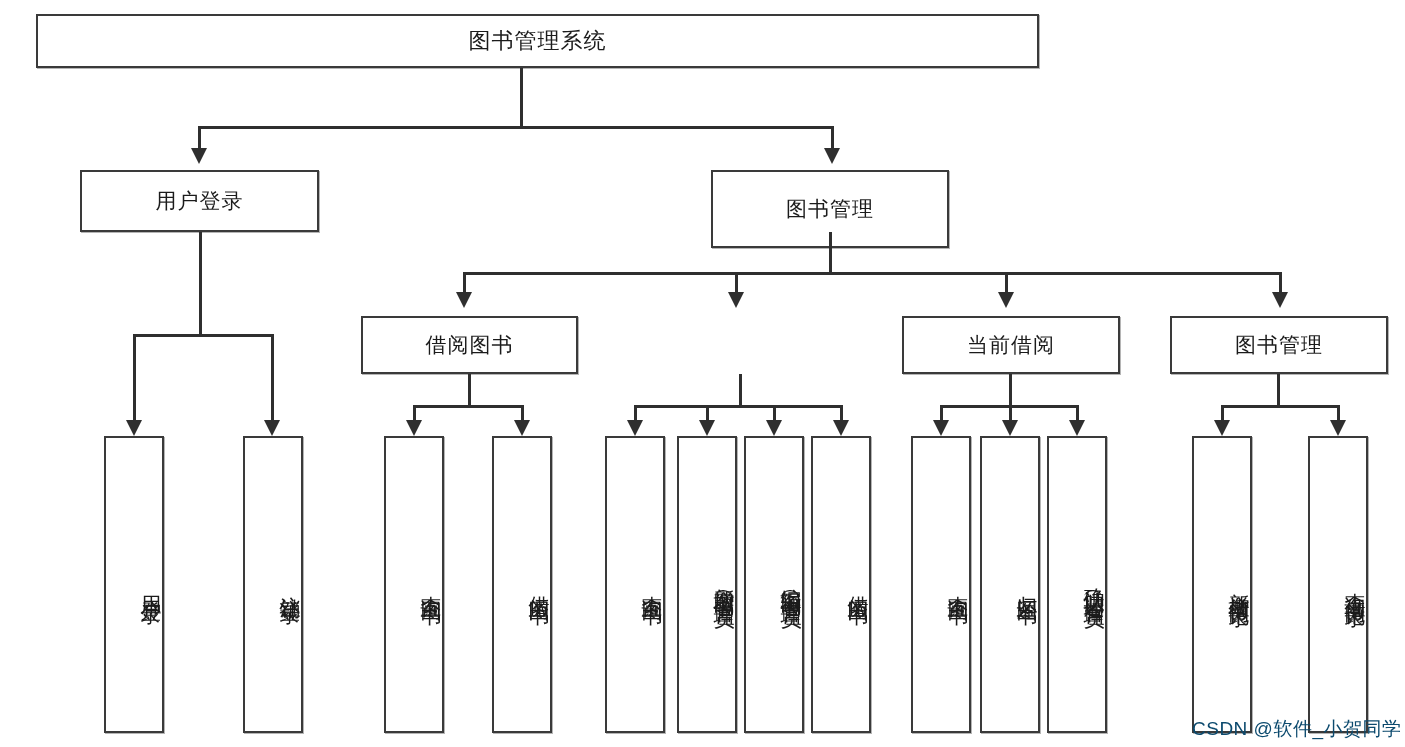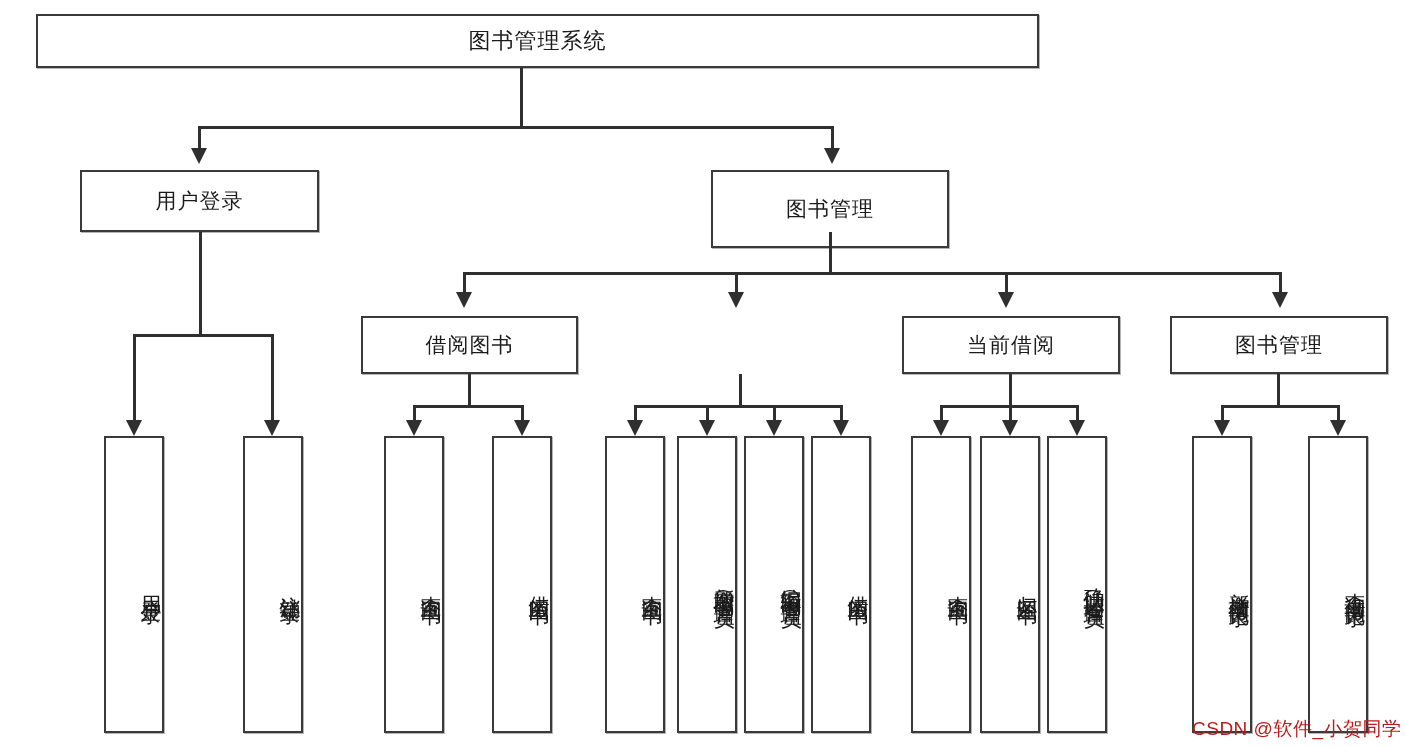--- a/index.html
+++ b/index.html
@@ -57,21 +57,21 @@
     position:absolute;
     width:0;height:0;
     border-left:8px solid transparent;
     border-right:8px solid transparent;
     border-top:16px solid #2f2f2f;
   }
   
   #watermark{
     position:absolute;
     font-size:19px;
-    color:#b91c1c;
+    color:#0c4a6e;
     white-space:nowrap;
     letter-spacing:0.5px;
     pointer-events:none;
   }
 </style>
 </head>
 <body>
 
 <div id="canvas">
 

